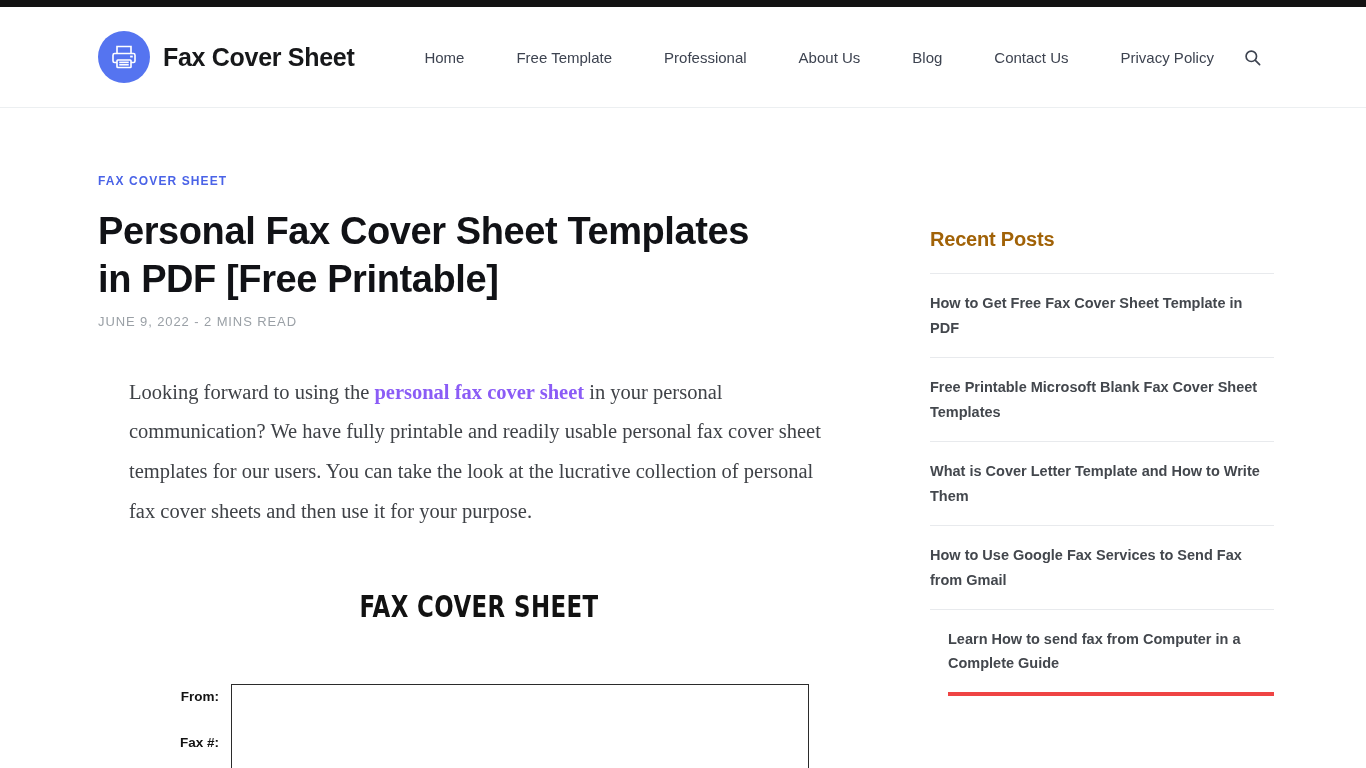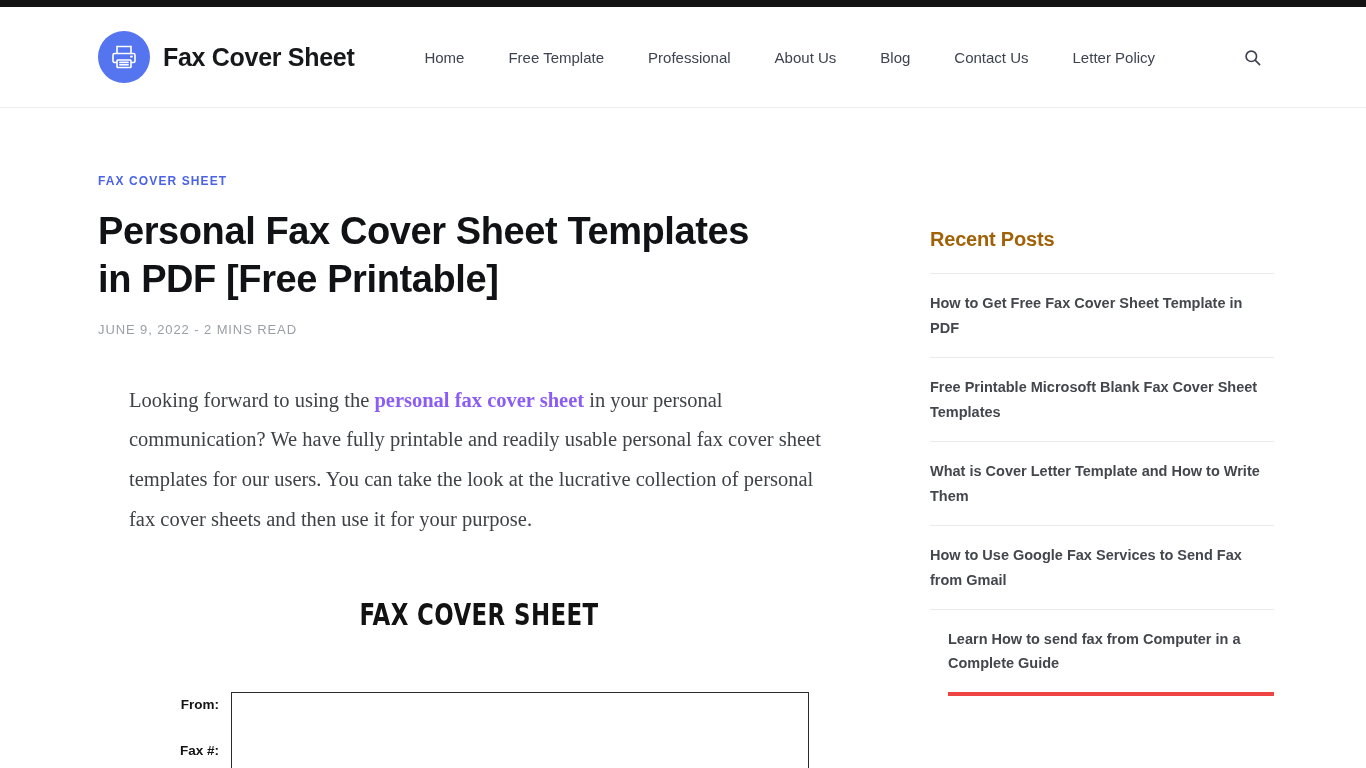--- a/index.html
+++ b/index.html
@@ -57,21 +57,21 @@
     font-weight: 700;
     color: #17181a;
     letter-spacing: -0.3px;
     white-space: nowrap;
   }
 
   .main-nav {
     display: flex;
     align-items: center;
     margin-left: 52px;
-    gap: 8px;
+    gap: 16px;
   }
 
   .nav-link {
     font-size: 15px;
     color: #3d4350;
     text-decoration: none;
     padding: 8px 18px;
     white-space: nowrap;
     font-weight: 400;
   }
@@ -123,21 +123,21 @@
     margin-bottom: 19px;
   }
 
   .post-title {
     font-size: 38px;
     line-height: 1.27;
     font-weight: 700;
     color: #111216;
     letter-spacing: -0.4px;
     max-width: 690px;
-    margin-bottom: 18px;
+    margin-bottom: 10px;
   }
 
   .post-meta {
     font-size: 13px;
     letter-spacing: 0.9px;
     color: #9aa0a6;
     text-transform: uppercase;
     font-weight: 500;
     margin-bottom: 44px;
   }
@@ -255,21 +255,21 @@
     <span class="brand-name">Fax Cover Sheet</span>
   </a>
 
   <nav class="main-nav">
     <a class="nav-link" href="#">Home</a>
     <a class="nav-link" href="#">Free Template</a>
     <a class="nav-link" href="#">Professional</a>
     <a class="nav-link" href="#">About Us</a>
     <a class="nav-link" href="#">Blog</a>
     <a class="nav-link" href="#">Contact Us</a>
-    <a class="nav-link" href="#">Letter Policy</a>
+    <a class="nav-link" href="#">Privacy Policy</a>
   </nav>
 
   <div class="header-right">
     <button class="search-btn" aria-label="Search">
       <svg width="19" height="19" viewBox="0 0 24 24" fill="none" stroke="currentColor" stroke-width="2.1" stroke-linecap="round">
         <circle cx="10.5" cy="10.5" r="6.6"></circle>
         <line x1="15.6" y1="15.6" x2="21" y2="21"></line>
       </svg>
     </button>
   </div>

